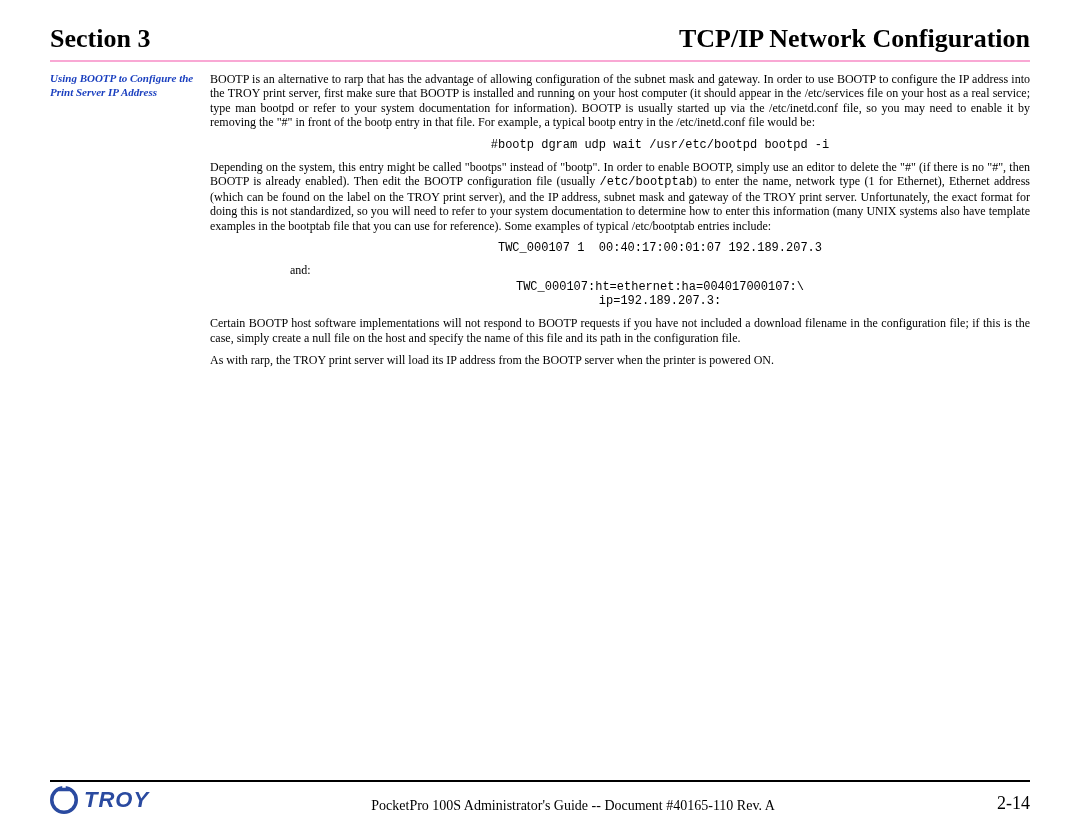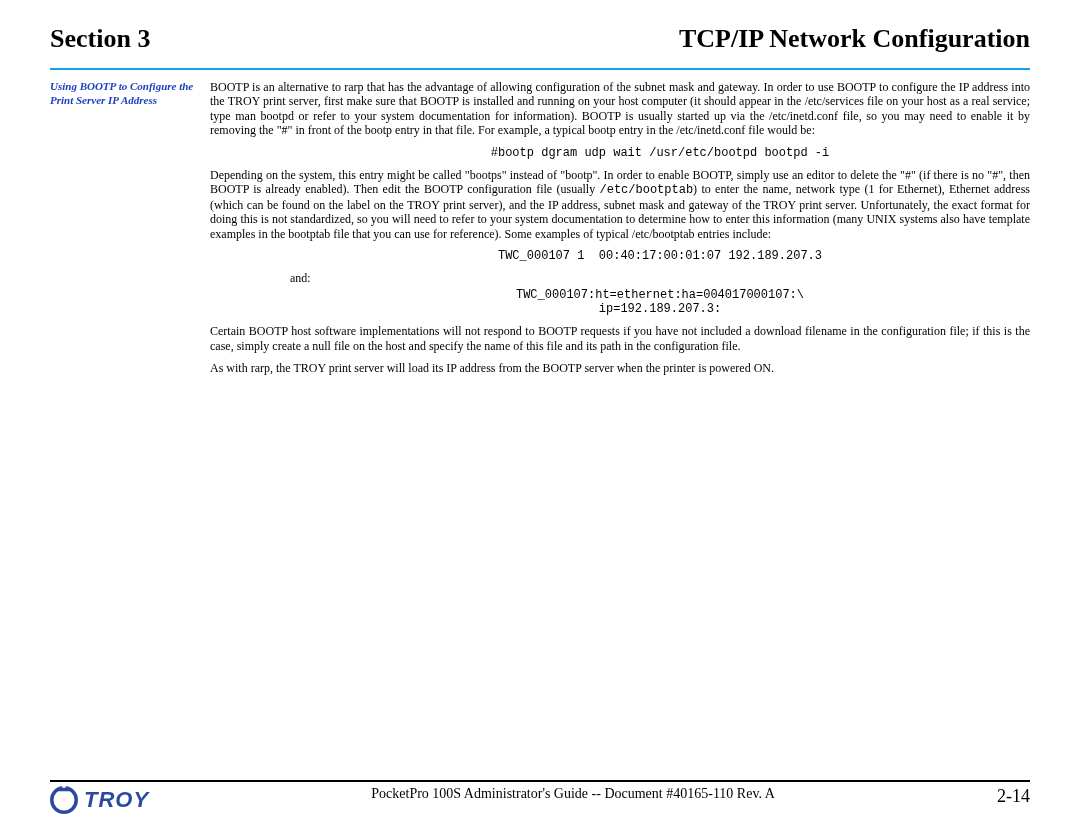--- a/index.html
+++ b/index.html
@@ -1,28 +1,28 @@
 <!DOCTYPE html>
 <html><head>
 <meta charset="utf-8">
 <style>
   html,body{margin:0;padding:0;background:#fff;color:#000;font-family:"Times New Roman",serif}
   .page{width:1080px;height:834px;position:relative;box-sizing:border-box;padding:24px 50px 0 50px}
-  .hdr{display:flex;justify-content:space-between;align-items:center;border-bottom:2px solid #0ea5e9;padding-bottom:14px}
+  .hdr{display:flex;justify-content:space-between;align-items:center;border-bottom:2px solid #f9a8d4;padding-bottom:6px}
   .hdr .left{font-size:26px;font-weight:bold}
   .hdr .right{font-size:26px;font-weight:bold}
   .body{display:flex;margin-top:10px}
   .side{width:160px;flex:none;color:#1a3fbf;font-weight:bold;font-style:italic;font-size:11px;line-height:1.25;font-family:"Times New Roman",serif}
   .main{flex:1;font-size:12px;line-height:1.2;text-align:justify}
   .main p{margin:0 0 8px 0}
   .main .mono{font-family:"Courier New",monospace;white-space:pre;text-align:center}
   .main .inline-mono{font-family:"Courier New",monospace}
   .ftr{position:absolute;left:50px;right:50px;bottom:20px}
   .ftr-line{border-top:2px solid #000;margin-bottom:4px}
-  .ftr-row{display:flex;align-items:flex-start;justify-content:space-between}
+  .ftr-row{display:flex;align-items:flex-end;justify-content:space-between}
   .logo{display:flex;align-items:center;gap:6px;font-family:Arial,Helvetica,sans-serif}
   .logo-mark{width:28px;height:28px;position:relative}
   .logo-mark svg{width:28px;height:28px}
   .logo-text{font-size:22px;font-weight:900;letter-spacing:1px;font-style:italic;color:#2a4aa0}
   .doc-id{font-size:14px;color:#000}
   .page-num{font-size:18px}
   .indent{padding-left:80px}
 </style>
 </head>
 <body>

